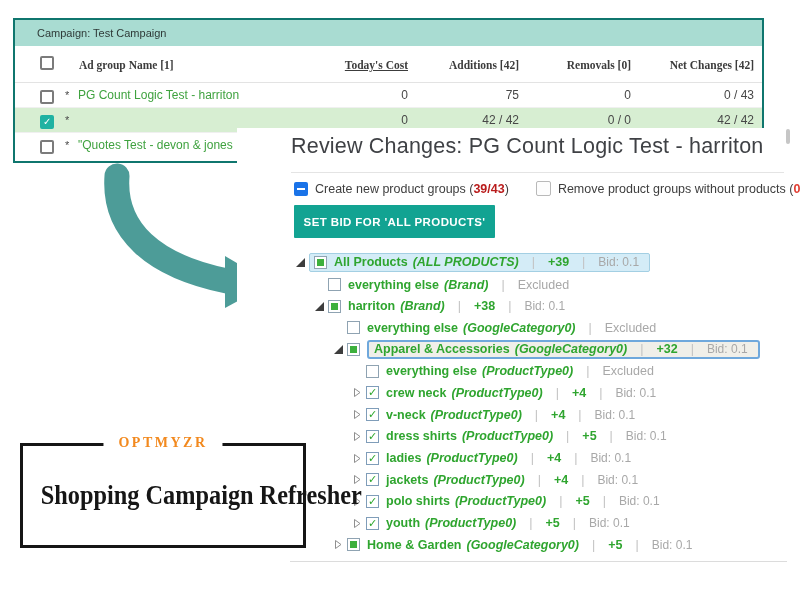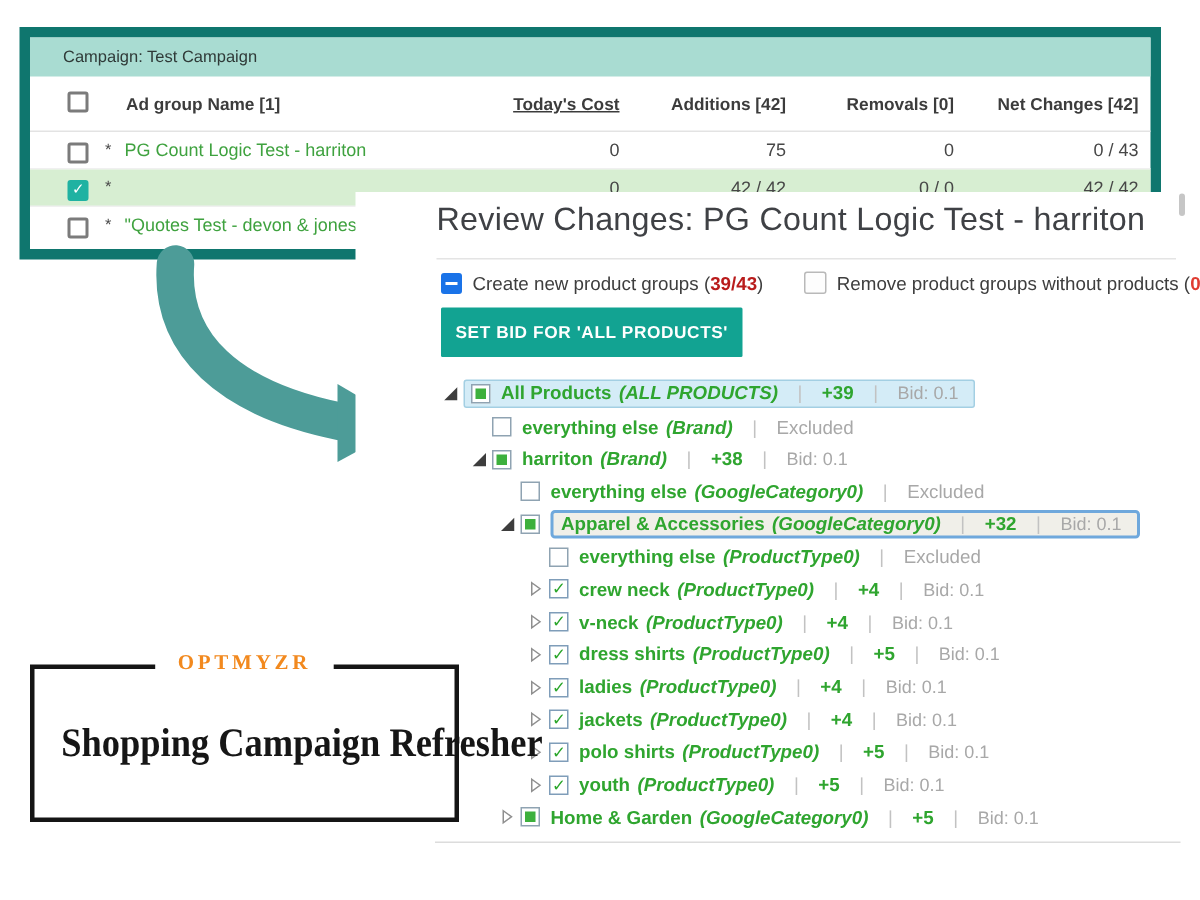--- a/index.html
+++ b/index.html
@@ -1,22 +1,22 @@
 <!DOCTYPE html>
 <html><head>
 <meta charset="utf-8">
 <style>
   html,body{margin:0;padding:0;background:#fff;width:800px;height:600px;overflow:hidden;
     font-family:"Liberation Sans","DejaVu Sans",sans-serif;}
   .stage{position:absolute;inset:0;width:800px;height:600px;background:#fff;}
 
   
-  .camp{position:absolute;left:13px;top:18px;width:747px;border:7px solid #0f766e;background:#fff;}
+  .camp{position:absolute;left:13px;top:18px;width:747px;border:2px solid #0f766e;background:#fff;}
   .camp-bar{height:26px;background:#a9dcd2;font-size:11px;color:#2f3a38;line-height:26px;padding-left:22px;}
-  .thead{position:relative;height:36px;border-bottom:1px solid #e3e3e3;font-size:11.5px;font-weight:bold;color:#3c3c3c;}
+  .thead{position:relative;height:36px;border-bottom:1px solid #e3e3e3;font-size:11.5px;font-weight:bold;color:#3c3c3c;font-family:Liberation Serif, serif;}
   .thead .hname{position:absolute;left:64px;top:13px;}
   .hnum{position:absolute;top:13px;text-align:center;}
   .u{text-decoration:underline;}
   .trow{position:relative;height:24px;border-bottom:1px solid #f0f0f0;font-size:12px;}
   .trow.hl{background:#d7eed2;}
   .trow .star{position:absolute;left:50px;top:6px;font-size:11px;color:#4a4a4a;}
   .trow .gname{position:absolute;left:63px;top:5px;color:#3fa23f;}
   .trow .num{position:absolute;top:5px;color:#474747;text-align:right;}
   .r1{right:354px;} .r2{right:243px;} .r3{right:131px;} .r4{right:8px;}
   .tcb{position:absolute;left:25px;top:7px;width:14px;height:14px;border:2px solid #7b7b7b;border-radius:2px;background:#fff;box-sizing:border-box;}

